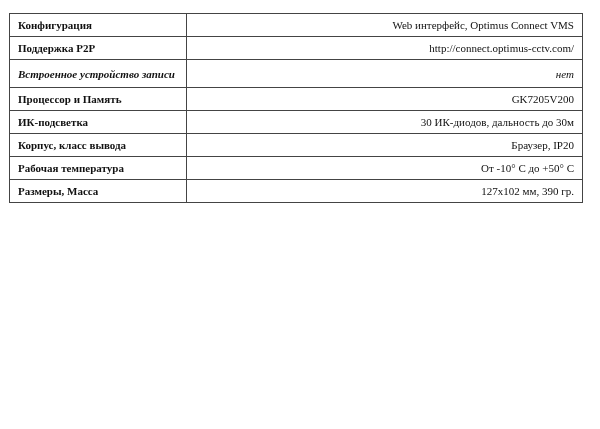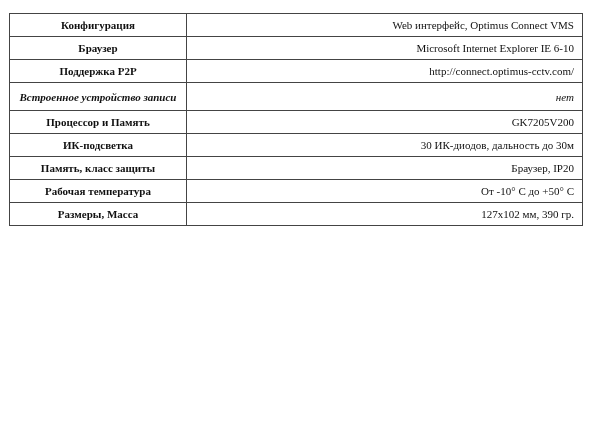--- a/index.html
+++ b/index.html
@@ -2,55 +2,51 @@
 <html><head>
 <meta charset="utf-8">
 <style>
   html, body { margin: 0; padding: 0; background: #ffffff; }
   body { width: 600px; height: 429px; position: relative; overflow: hidden;
          font-family: "Liberation Serif", "DejaVu Serif", serif; color: #111; }
   table.spec { position: absolute; left: 9px; top: 13px; width: 574px;
                border-collapse: collapse; table-layout: fixed; }
   table.spec td { border: 1.5px solid #444; padding: 0 8px; font-size: 11px;
                   line-height: 12px; height: 22px; vertical-align: middle; }
-  table.spec td.key { width: 160px; font-weight: bold; text-align: center; }
+  table.spec td.key { width: 160px; font-weight: bold; text-align: left; }
   table.spec td.val { text-align: right; }
   table.spec tr.tall td { height: 27px; font-style: italic; }
 </style>
 </head>
 <body>
 
 <table class="spec">
   <tbody>
     <tr>
       <td class="key">Конфигурация</td>
       <td class="val">Web интерфейс, Optimus Connect VMS</td>
-    </tr>
-    <tr>
-      <td class="key">Браузер</td>
-      <td class="val">Microsoft Internet Explorer IE 6-10</td>
     </tr>
     <tr>
       <td class="key">Поддержка P2P</td>
       <td class="val">http://connect.optimus-cctv.com/</td>
     </tr>
     <tr class="tall">
       <td class="key">Встроенное устройство записи</td>
       <td class="val">нет</td>
     </tr>
     <tr>
       <td class="key">Процессор и Память</td>
       <td class="val">GK7205V200</td>
     </tr>
     <tr>
       <td class="key">ИК-подсветка</td>
       <td class="val">30 ИК-диодов, дальность до 30м</td>
     </tr>
     <tr>
-      <td class="key">Память, класс защиты</td>
+      <td class="key">Корпус, класс вывода</td>
       <td class="val">Браузер, IP20</td>
     </tr>
     <tr>
       <td class="key">Рабочая температура</td>
       <td class="val">От -10° C до +50° C</td>
     </tr>
     <tr>
       <td class="key">Размеры, Масса</td>
       <td class="val">127x102 мм,  390 гр.</td>
     </tr>

